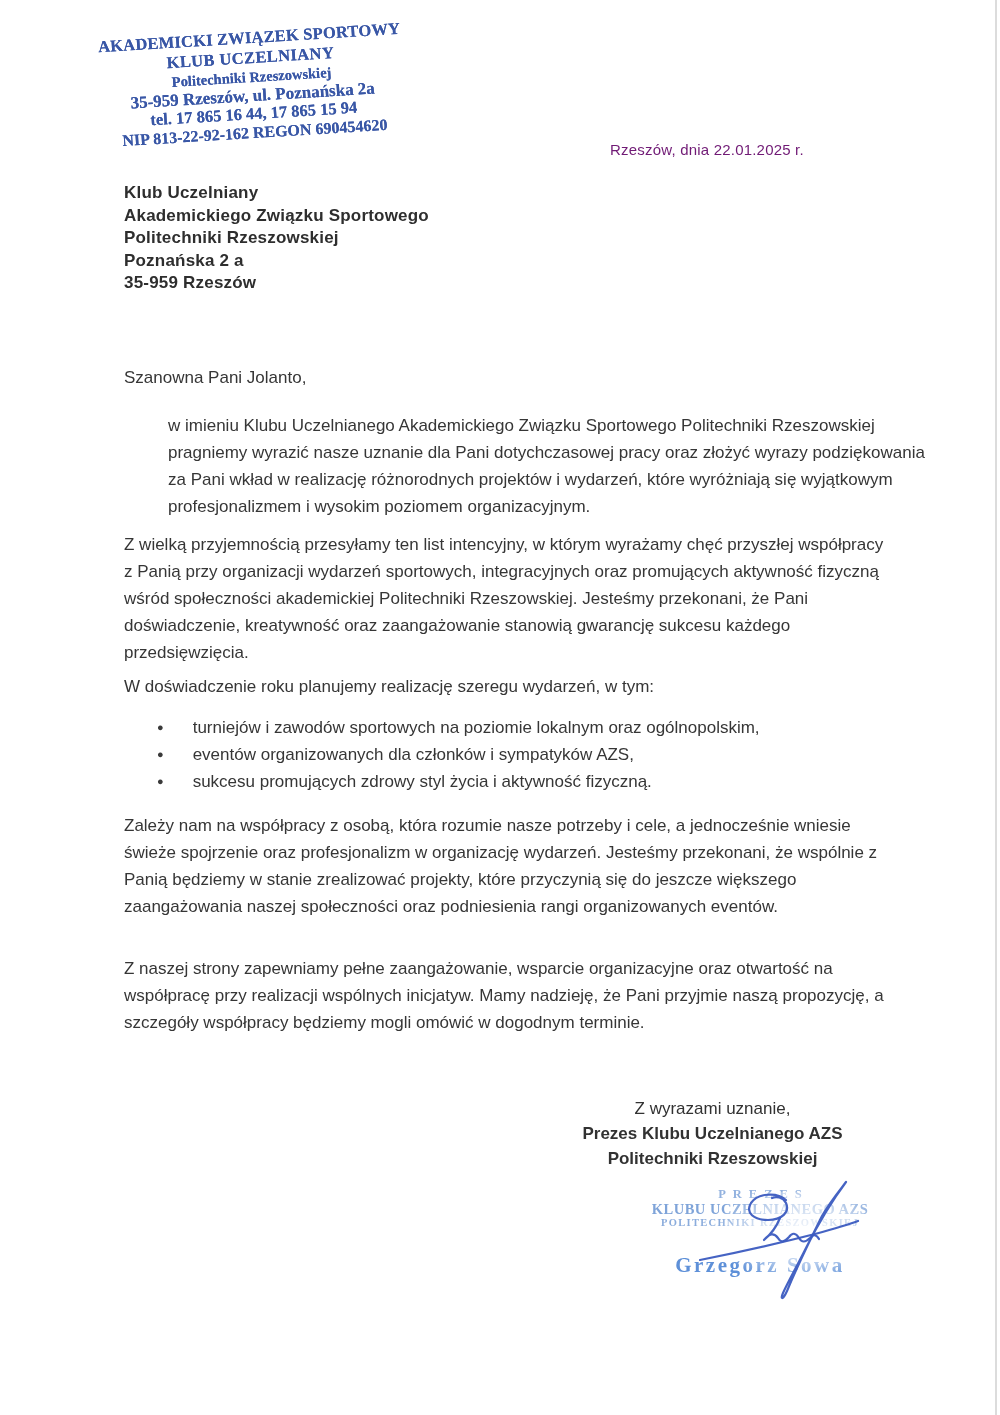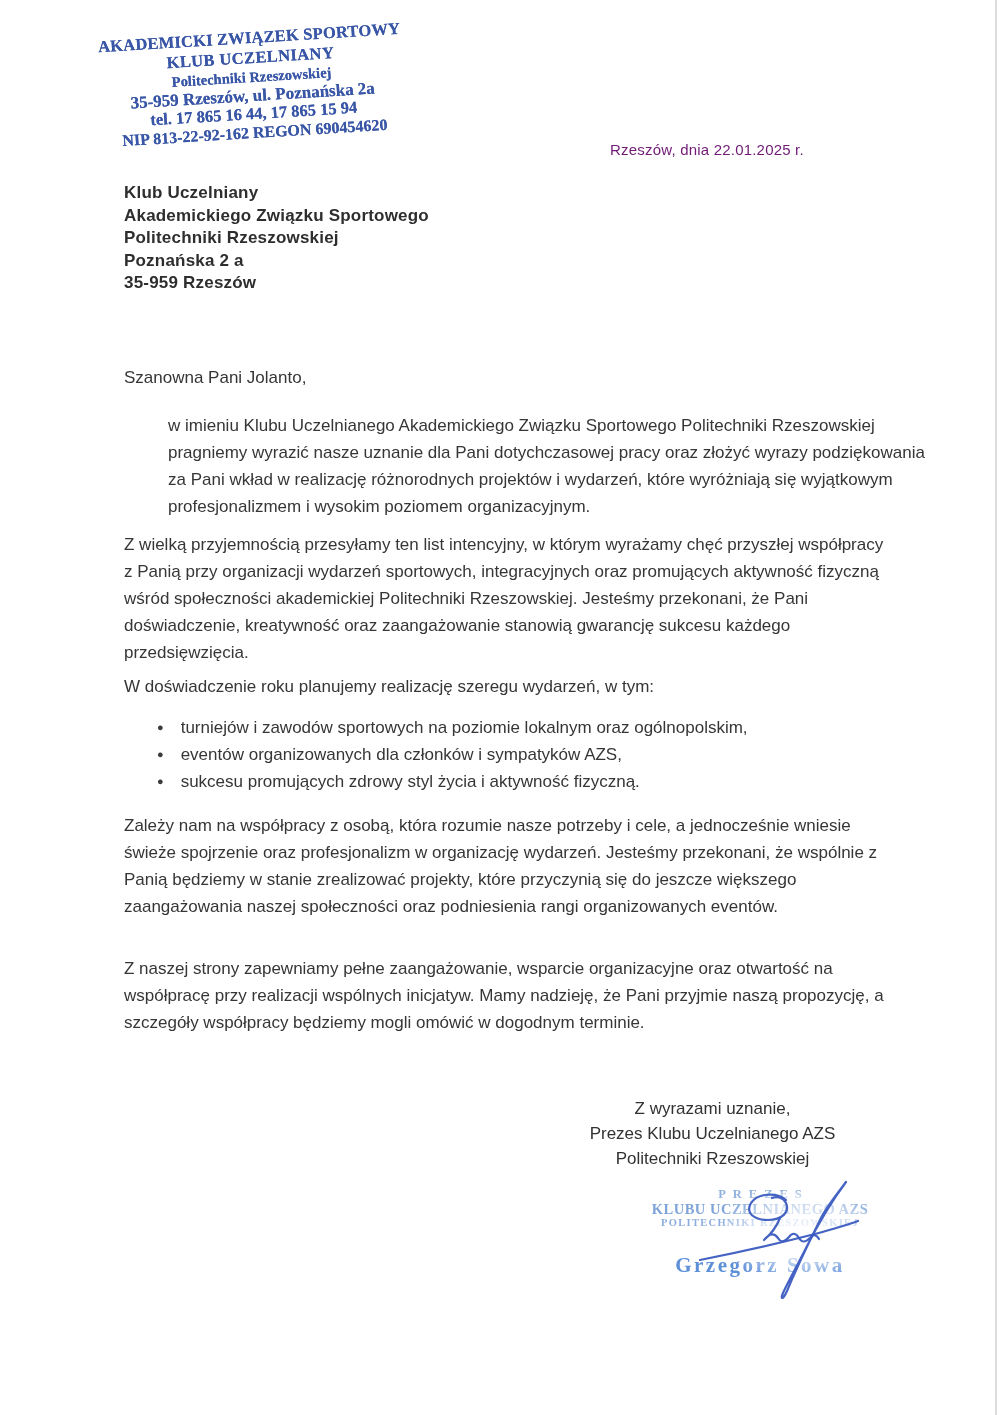--- a/index.html
+++ b/index.html
@@ -63,29 +63,29 @@
   .p3{top:673px;}
   .p4{top:812px;}
   .p5{top:955px;}
 
   .bullets{position:absolute;left:157px;top:714px;width:720px;}
   .bullet-row{display:flex;align-items:flex-start;height:27px;}
   .bullet-dot{
     font-size:11px;line-height:27px;color:#3a3a3a;
     margin-right:17px;flex:0 0 auto;
   }
-  .bullet-text{font-size:17px;line-height:27px;color:#363636;}
+  .bullet-text{font-size:17px;line-height:27px;color:#363636;margin-left:12px;}
 
   
   .closing{
     position:absolute;left:505px;top:1096px;width:415px;
     text-align:center;color:#323232;
   }
   .closing .cl1{font-size:17px;line-height:25px;}
-  .closing .cl2,.closing .cl3{font-size:17px;line-height:25px;font-weight:normal;}
+  .closing .cl2,.closing .cl3{font-size:17px;line-height:25px;font-weight:bold;}
 
   
   .stamp-bottom{
     position:absolute;left:635px;top:1188px;width:250px;
     text-align:center;
     color:var(--light-blue,#7fa4d9);
     font-family:"Liberation Serif", serif;
     font-weight:bold;
     z-index:1;
   }

